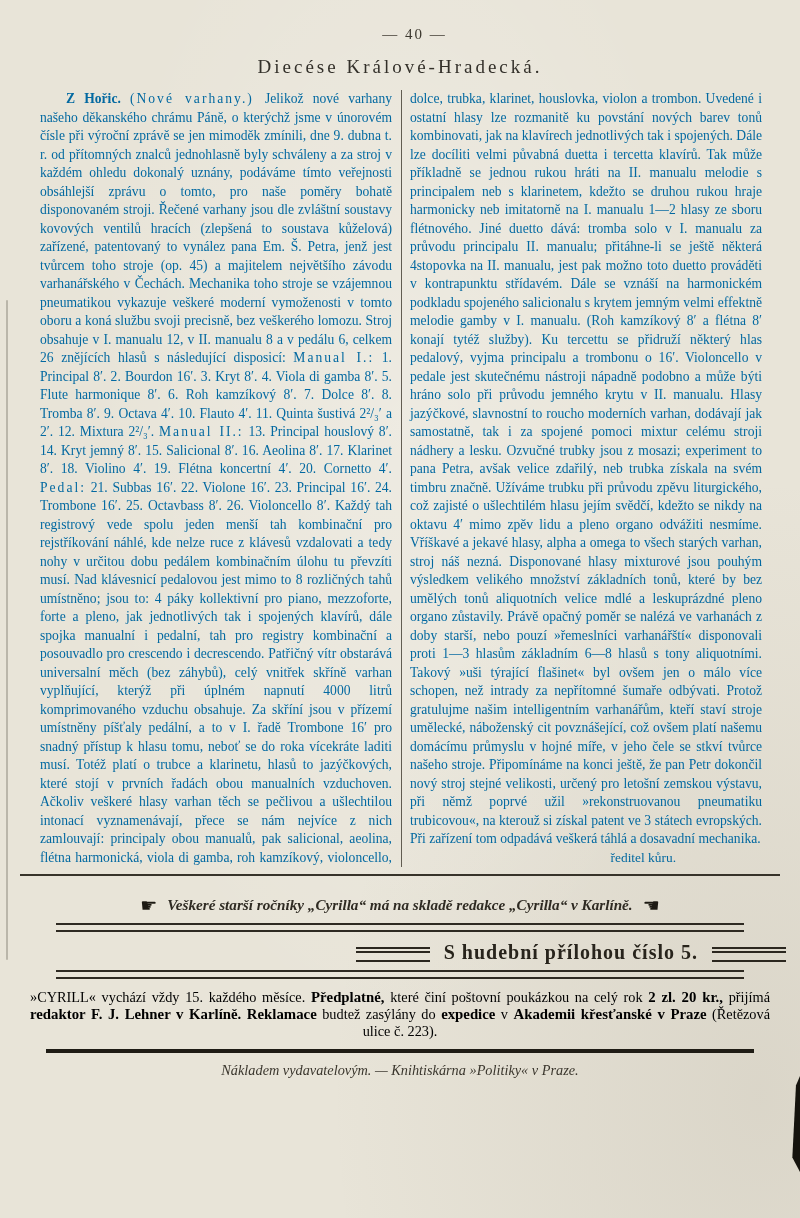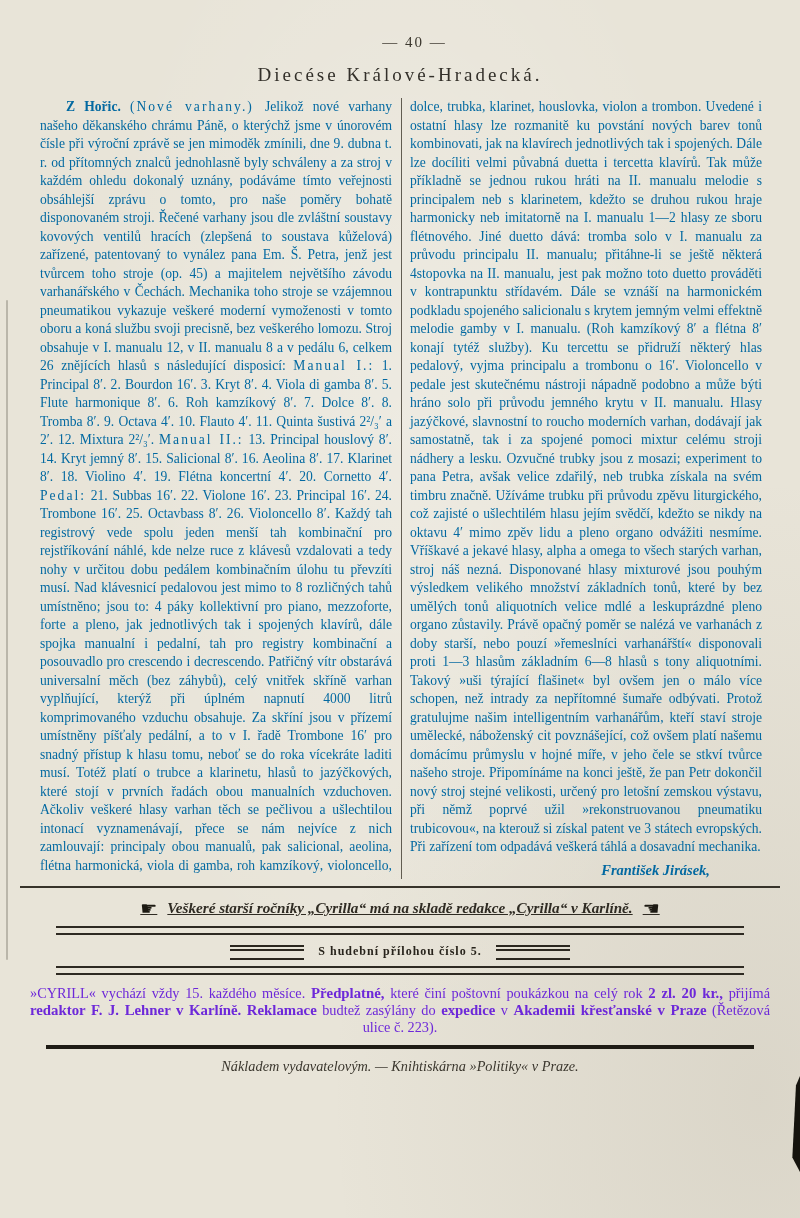--- a/index.html
+++ b/index.html
@@ -7,21 +7,21 @@
     width:800px;height:1218px;position:relative;overflow:hidden;
     background:
       radial-gradient(ellipse at 50% 35%, rgba(255,255,255,.25) 0%, rgba(255,255,255,0) 55%),
       radial-gradient(ellipse at 95% 90%, rgba(120,110,90,.12) 0%, rgba(120,110,90,0) 40%),
       #e8e4d8;
     font-family:"Liberation Serif","DejaVu Serif",serif;
     color:#37332b;
   }
   
   .page-number{
-    text-align:center;margin-top:34px;font-size:15px;letter-spacing:2px;color:#3c382f;padding-left:29px;
+    text-align:center;margin-top:26px;font-size:15px;letter-spacing:2px;color:#3c382f;padding-left:29px;
   }
   .section-title{
     text-align:center;margin-top:13px;font-size:19px;font-weight:500;letter-spacing:3px;color:#33302a;font-family:Liberation Serif, serif;
   }
   
   .article-wrap{
     margin:12px 38px 0 40px;width:722px;
   }
   .article-cols{
     column-count:2;column-gap:18px;
@@ -38,40 +38,40 @@
   }
   .sig-role{
     text-align:right;padding-right:86px;font-size:13.4px;break-inside:avoid;
   }
   
   .rule-single{border-top:2px solid #37332a;margin:7px 20px 0;}
   .double-rule{height:5px;border-top:2px solid #2e2a22;border-bottom:2px solid #2e2a22;margin:6px 56px 0;}
   .rule-thick{border-top:4px solid #1f1c15;margin:9px 46px 0;}
   
   .notice-line{
-    margin-top:9px;text-align:center;font-style:italic;font-weight:600;
-    font-size:15.2px;color:#2f2b23;text-decoration:underline;
+    margin-top:18px;text-align:center;font-style:italic;font-weight:600;
+    font-size:15.2px;color:#2f2b23;
   }
   .hand-icon{font-style:normal;font-weight:400;font-size:19px;vertical-align:-2px;color:#1d1a13;padding:0 10px;}
   
   .supplement-line{
-    margin-top:9px;text-align:center;font-weight:700;font-size:12px;
+    margin-top:9px;text-align:right;font-weight:700;font-size:20px;
     letter-spacing:1px;color:#28241c;
   }
   .triple-bar{
     display:inline-block;width:74px;height:11px;margin:0 14px;vertical-align:middle;
     border-top:2px solid #2b271f;border-bottom:2px solid #2b271f;position:relative;
   }
   .triple-bar::after{
     content:"";position:absolute;left:0;right:0;top:2.5px;border-top:2px solid #2b271f;
   }
   
   .subscription{
     margin:10px 30px 0;font-size:14.3px;line-height:17px;
-    text-align:justify;text-align-last:center;color:#6d28d9;
+    text-align:justify;text-align-last:center;color:#000000;
   }
   .subscription .seg-bold{font-weight:700;font-size:14.8px;}
   
   .imprint-line{margin-top:9px;text-align:center;font-size:14.3px;color:#3a362d;font-style:italic;}
   
   .edge-left{
     position:absolute;left:6px;top:300px;width:2px;height:660px;
     background:rgba(70,64,52,.28);border-radius:2px;pointer-events:none;
   }
   .edge-corner{
@@ -82,21 +82,21 @@
 </head>
 <body>
 
 <div class="page-number">— 40 —</div>
 
 <div class="section-title">Diecése Králové-Hradecká.</div>
 
 <div class="article-wrap">
   <div class="article-cols">
     <p><span class="seg seg-bold">Z Hořic. </span><span class="seg seg-spaced">(Nové varhany.) </span><span class="seg seg-normal">Jelikož nové varhany našeho děkanského chrámu Páně, o kterýchž jsme v únorovém čísle při výroční zprávě se jen mimoděk zmínili, dne 9. dubna t. r. od přítomných znalců jednohlasně byly schváleny a za stroj v každém ohledu dokonalý uznány, podáváme tímto veřejnosti obsáhlejší zprávu o tomto, pro naše poměry bohatě disponovaném stroji. Řečené varhany jsou dle zvláštní soustavy kovových ventilů hracích (zlepšená to soustava kůželová) zařízené, patentovaný to vynález pana Em. Š. Petra, jenž jest tvůrcem toho stroje (op. 45) a majitelem největšího závodu varhanářského v Čechách. Mechanika toho stroje se vzájemnou pneumatikou vykazuje veškeré moderní vymoženosti v tomto oboru a koná službu svoji precisně, bez veškerého lomozu. Stroj obsahuje v I. manualu 12, v II. manualu 8 a v pedálu 6, celkem 26 znějících hlasů s následující disposicí: </span><span class="seg seg-spaced">Manual I.:</span><span class="seg seg-normal"> 1. Principal 8′. 2. Bourdon 16′. 3. Kryt 8′. 4. Viola di gamba 8′. 5. Flute harmonique 8′. 6. Roh kamzíkový 8′. 7. Dolce 8′. 8. Tromba 8′. 9. Octava 4′. 10. Flauto 4′. 11. Quinta šustivá 2²/₃′ a 2′. 12. Mixtura 2²/₃′. </span><span class="seg seg-spaced">Manual II.:</span><span class="seg seg-normal"> 13. Principal houslový 8′. 14. Kryt jemný 8′. 15. Salicional 8′. 16. Aeolina 8′. 17. Klarinet 8′. 18. Violino 4′. 19. Flétna koncertní 4′. 20. Cornetto 4′. </span><span class="seg seg-spaced">Pedal:</span><span class="seg seg-normal"> 21. Subbas 16′. 22. Violone 16′. 23. Principal 16′. 24. Trombone 16′. 25. Octavbass 8′. 26. Violoncello 8′. Každý tah registrový vede spolu jeden menší tah kombinační pro rejstříkování náhlé, kde nelze ruce z klávesů vzdalovati a tedy nohy v určitou dobu pedálem kombinačním úlohu tu převzíti musí. Nad klávesnicí pedalovou jest mimo to 8 rozličných tahů umístněno; jsou to: 4 páky kollektivní pro piano, mezzoforte, forte a pleno, jak jednotlivých tak i spojených klavírů, dále spojka manualní i pedalní, tah pro registry kombinační a posouvadlo pro crescendo i decrescendo. Patřičný vítr obstarává universalní měch (bez záhybů), celý vnitřek skříně varhan vyplňující, kterýž při úplném napnutí 4000 litrů komprimovaného vzduchu obsahuje. Za skříní jsou v přízemí umístněny píšťaly pedální, a to v I. řadě Trombone 16′ pro snadný přístup k hlasu tomu, neboť se do roka vícekráte laditi musí. Totéž platí o trubce a klarinetu, hlasů to jazýčkových, které stojí v prvních řadách obou manualních vzduchoven. Ačkoliv veškeré hlasy varhan těch se pečlivou a ušlechtilou intonací vyznamenávají, přece se nám nejvíce z nich zamlouvají: principaly obou manualů, pak salicional, aeolina, flétna harmonická, viola di gamba, roh kamzíkový, violoncello, dolce, trubka, klarinet, houslovka, violon a trombon. Uvedené i ostatní hlasy lze rozmanitě ku povstání nových barev tonů kombinovati, jak na klavírech jednotlivých tak i spojených. Dále lze docíliti velmi půvabná duetta i tercetta klavírů. Tak může příkladně se jednou rukou hráti na II. manualu melodie s principalem neb s klarinetem, kdežto se druhou rukou hraje harmonicky neb imitatorně na I. manualu 1—2 hlasy ze sboru flétnového. Jiné duetto dává: tromba solo v I. manualu za průvodu principalu II. manualu; přitáhne-li se ještě některá 4stopovka na II. manualu, jest pak možno toto duetto prováděti v kontrapunktu střídavém. Dále se vznáší na harmonickém podkladu spojeného salicionalu s krytem jemným velmi effektně melodie gamby v I. manualu. (Roh kamzíkový 8′ a flétna 8′ konají tytéž služby). Ku tercettu se přidruží některý hlas pedalový, vyjma principalu a trombonu o 16′. Violoncello v pedale jest skutečnému nástroji nápadně podobno a může býti hráno solo při průvodu jemného krytu v II. manualu. Hlasy jazýčkové, slavnostní to roucho moderních varhan, dodávají jak samostatně, tak i za spojené pomoci mixtur celému stroji nádhery a lesku. Ozvučné trubky jsou z mosazi; experiment to pana Petra, avšak velice zdařilý, neb trubka získala na svém timbru značně. Užíváme trubku při průvodu zpěvu liturgického, což zajisté o ušlechtilém hlasu jejím svědčí, kdežto se nikdy na oktavu 4′ mimo zpěv lidu a pleno organo odvážiti nesmíme. Vříškavé a jekavé hlasy, alpha a omega to všech starých varhan, stroj náš nezná. Disponované hlasy mixturové jsou pouhým výsledkem velikého množství základních tonů, které by bez umělých tonů aliquotních velice mdlé a leskuprázdné pleno organo zůstavily. Právě opačný poměr se nalézá ve varhanách z doby starší, nebo pouzí »řemeslníci varhanářští« disponovali proti 1—3 hlasům základním 6—8 hlasů s tony aliquotními. Takový »uši týrající flašinet« byl ovšem jen o málo více schopen, než intrady za nepřítomné šumaře odbývati. Protož gratulujme našim intelligentním varhanářům, kteří staví stroje umělecké, náboženský cit povznášející, což ovšem platí našemu domácímu průmyslu v hojné míře, v jeho čele se stkví tvůrce našeho stroje. Připomínáme na konci ještě, že pan Petr dokončil nový stroj stejné velikosti, určený pro letošní zemskou výstavu, při němž poprvé užil »rekonstruovanou pneumatiku trubicovou«, na kterouž si získal patent ve 3 státech evropských. Při zařízení tom odpadává veškerá táhlá a dosavadní mechanika.</span></p>
-    <div class="sig-name">František Jirásek,</div>
+    <div class="sig-role">ředitel kůru.</div>
   </div>
 </div>
 
 <div class="rule-single"></div>
 
 <div class="notice-line">
   <span class="hand-icon">☛</span><span>Veškeré starší ročníky „Cyrilla“ má na skladě redakce „Cyrilla“ v Karlíně.</span><span class="hand-icon">☚</span>
 </div>
 
 <div class="double-rule"></div>

